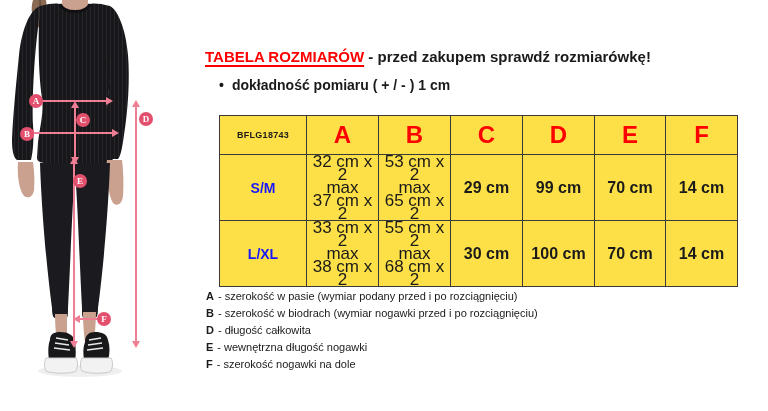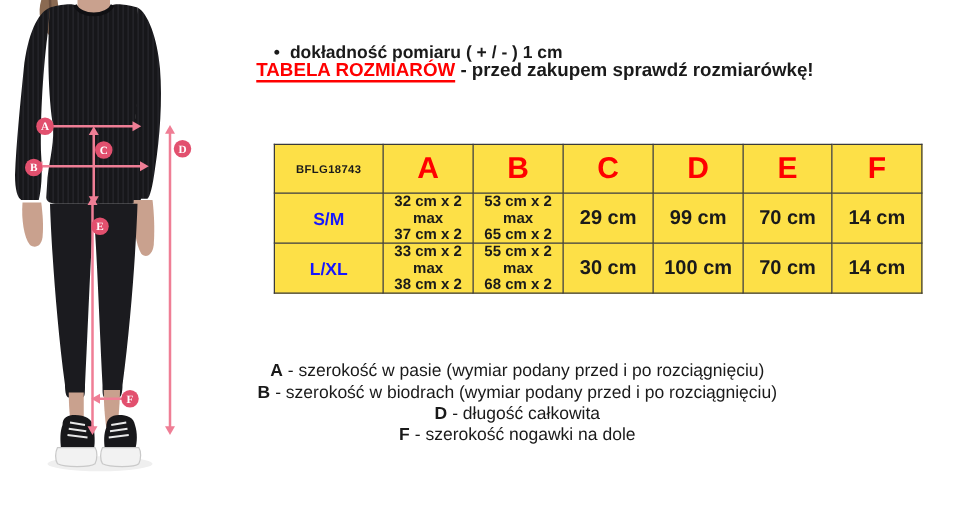--- a/index.html
+++ b/index.html
@@ -32,37 +32,37 @@
   .badge { position:absolute; width:14px; height:14px; border-radius:50%;
     background:var(--annotation_badge,#e2506e); color:#fff;
     font:bold 9px "Liberation Serif", serif;
     display:flex; align-items:center; justify-content:center; }
 
   
   .headline { position:absolute; left:205px; top:9px; font-size:15px; font-weight:bold; white-space:nowrap;margin-top:39px; }
   .headline .t-red { color:var(--accent_red,#f00); text-decoration:underline;
     text-decoration-thickness:2px; text-underline-offset:3px; }
   .bullets { position:absolute; left:219px; top:31px; list-style:none; font-size:14px; font-weight:bold; }
-  .bullets li { line-height:21px; }
+  .bullets li { line-height:21px;margin-top:44px; }
   .bullets li::before { content:"\2022"; margin-right:8px; }
 
   table.size-table { position:absolute; left:219px; top:115px;
     border-collapse:collapse; table-layout:fixed; }
   .size-table th, .size-table td {
     border:1px solid var(--table_border,#3a3a3a);
     text-align:center; vertical-align:middle; padding:0; background:#fde047; }
   .size-table tr.hdr { height:39px; }
   .size-table tr.datarow { height:40px; }
   .code  { font-size:9px; font-weight:bold; letter-spacing:.3px; }
   .colhead { font-size:24px; font-weight:bold; color:var(--accent_red,#f00); }
   .size  { font-size:14px; font-weight:bold; color:var(--size_blue,#1616ff); }
-  .multi { font-size:12px; font-weight:bold; line-height:13px; white-space:pre-line; }
+  .multi { font-size:17px; font-weight:normal; line-height:13px; white-space:pre-line; }
   .val   { font-size:16px; font-weight:bold; }
 
-  .legend { position:absolute; left:206px; top:288px; font-size:14px;text-align:center; }
+  .legend { position:absolute; left:206px; top:288px; font-size:11px; }
   .legend-row { line-height:17px; white-space:nowrap; }
   .legend-row b { margin-right:4px; }
 </style>
 </head>
 <body>
 
 <div id="stage">
 
   <div class="photo">
     <svg viewBox="0 0 190 411" width="190" height="411">
@@ -177,18 +177,19 @@
         <td class="val">30 cm</td>
         <td class="val">100 cm</td>
         <td class="val">70 cm</td>
         <td class="val">14 cm</td>
       </tr>
     </tbody>
   </table>
 
   <div class="legend">
     <div class="legend-row"><b>A</b><span>- szerokość w pasie (wymiar podany przed i po rozciągnięciu)</span></div>
-    <div class="legend-row"><b>B</b><span>- szerokość w biodrach (wymiar podany przed i po rozciągnięciu)</span></div>
+    <div class="legend-row"><b>B</b><span>- szerokość w biodrach (wymiar nogawki przed i po rozciągnięciu)</span></div>
     <div class="legend-row"><b>D</b><span>- długość całkowita</span></div>
+    <div class="legend-row"><b>E</b><span>- wewnętrzna długość nogawki</span></div>
     <div class="legend-row"><b>F</b><span>- szerokość nogawki na dole</span></div>
   </div>
 
 </div>
 
 </body></html>

